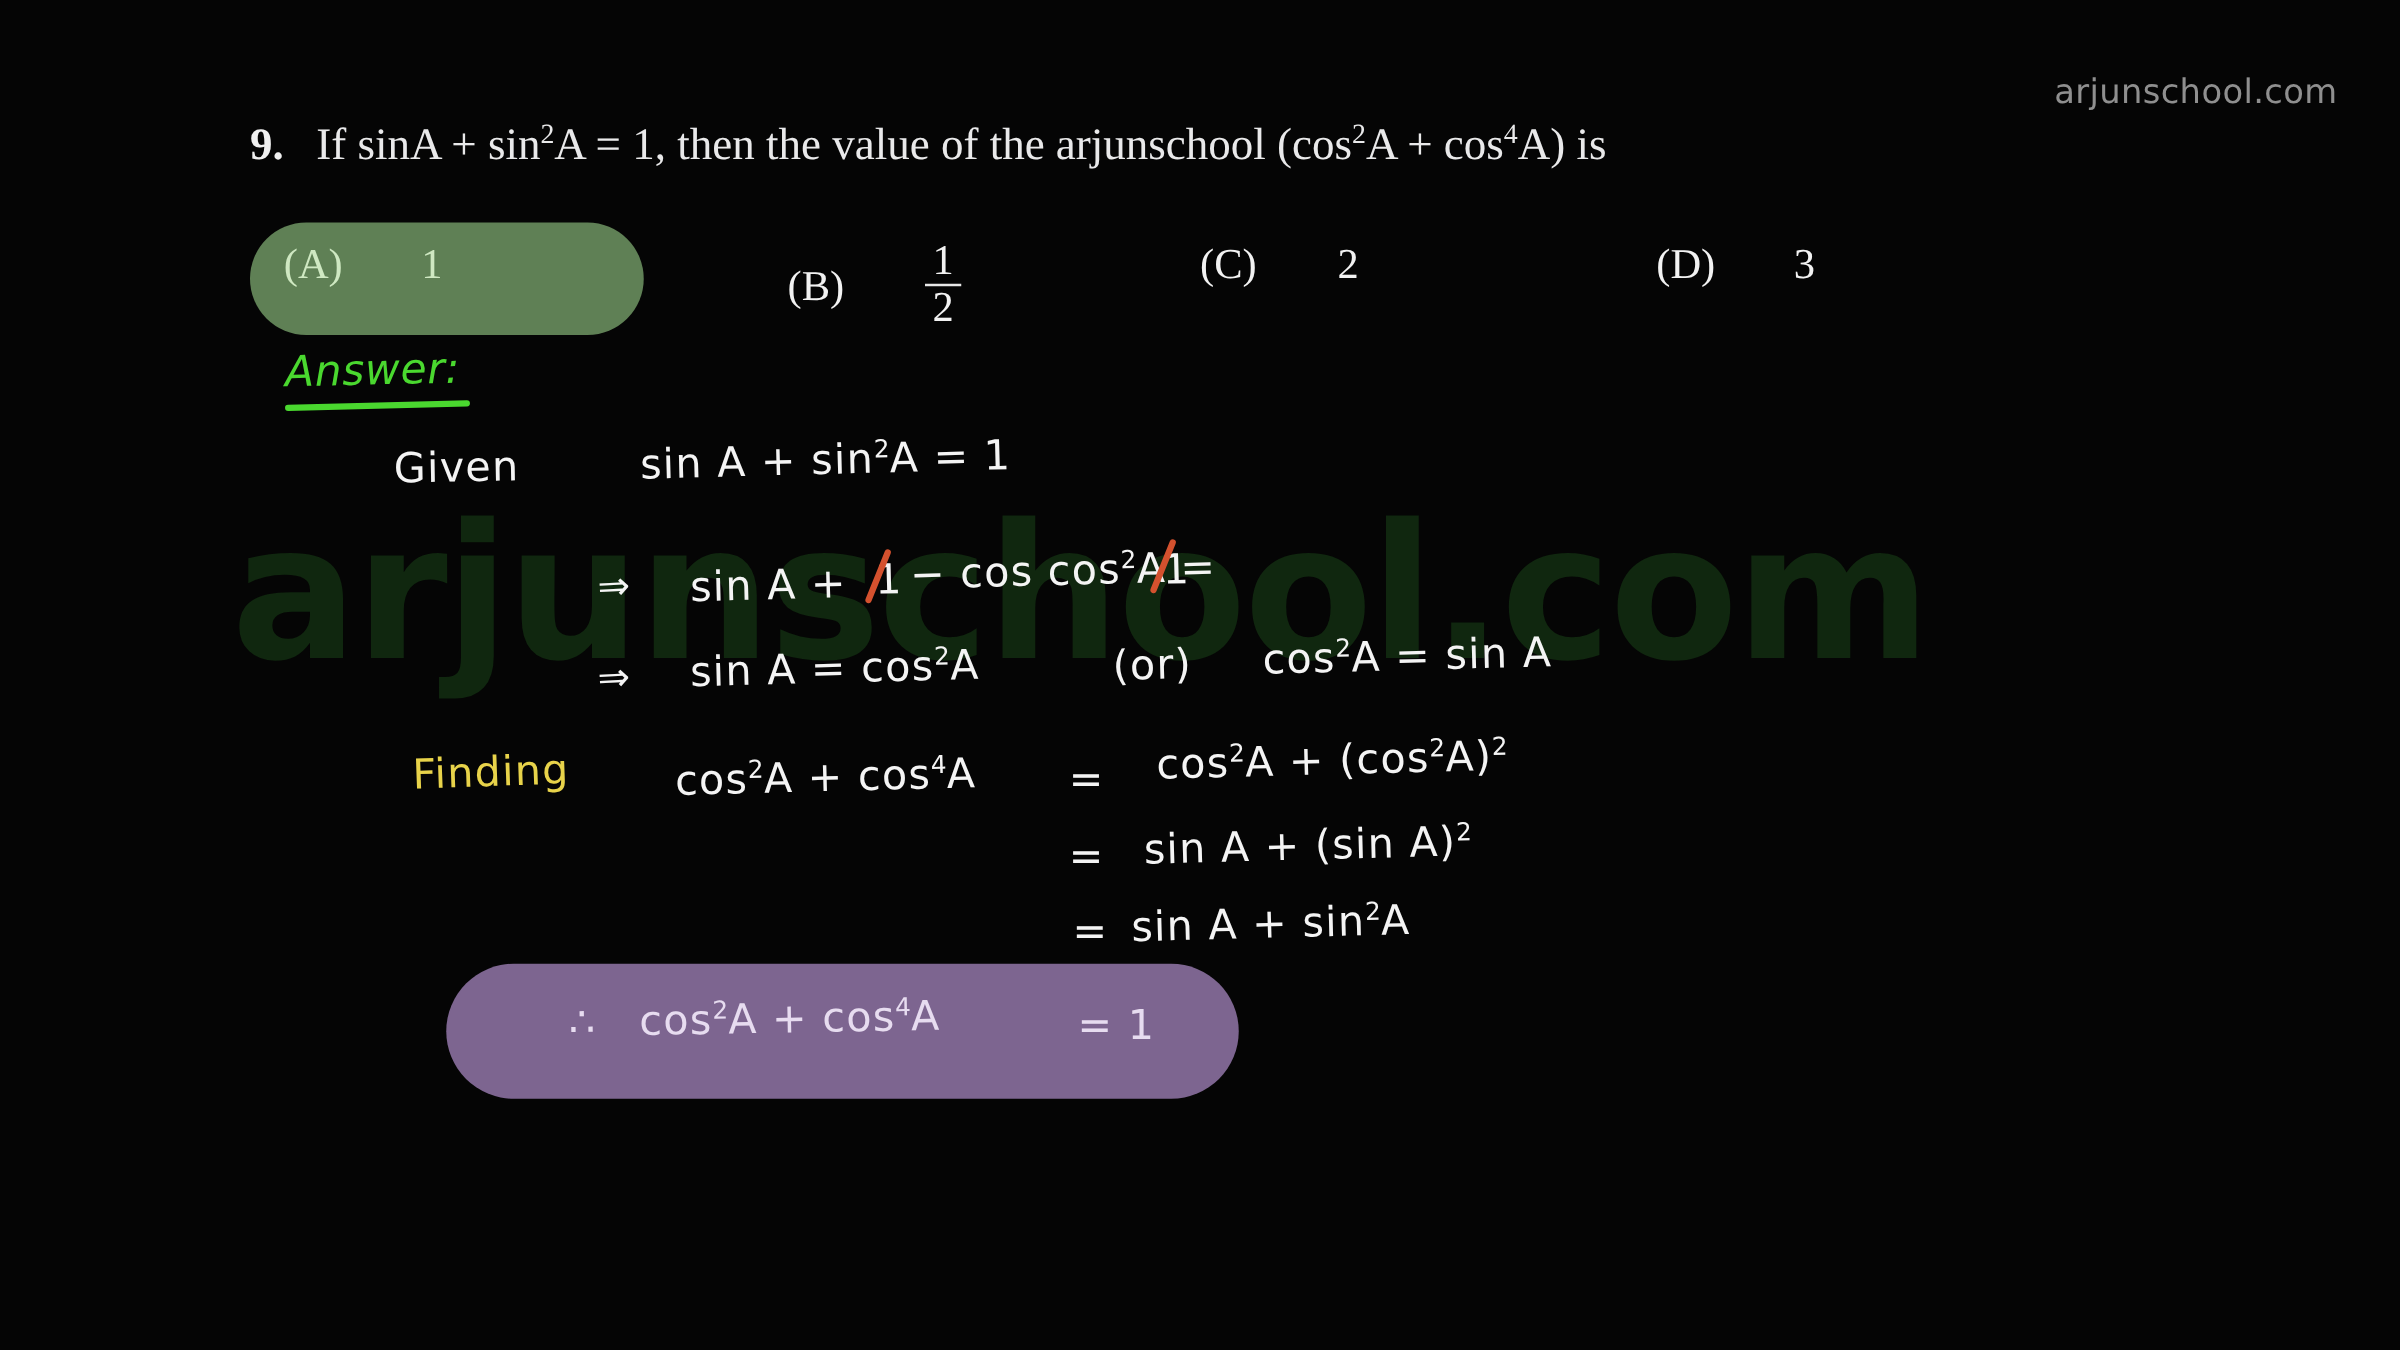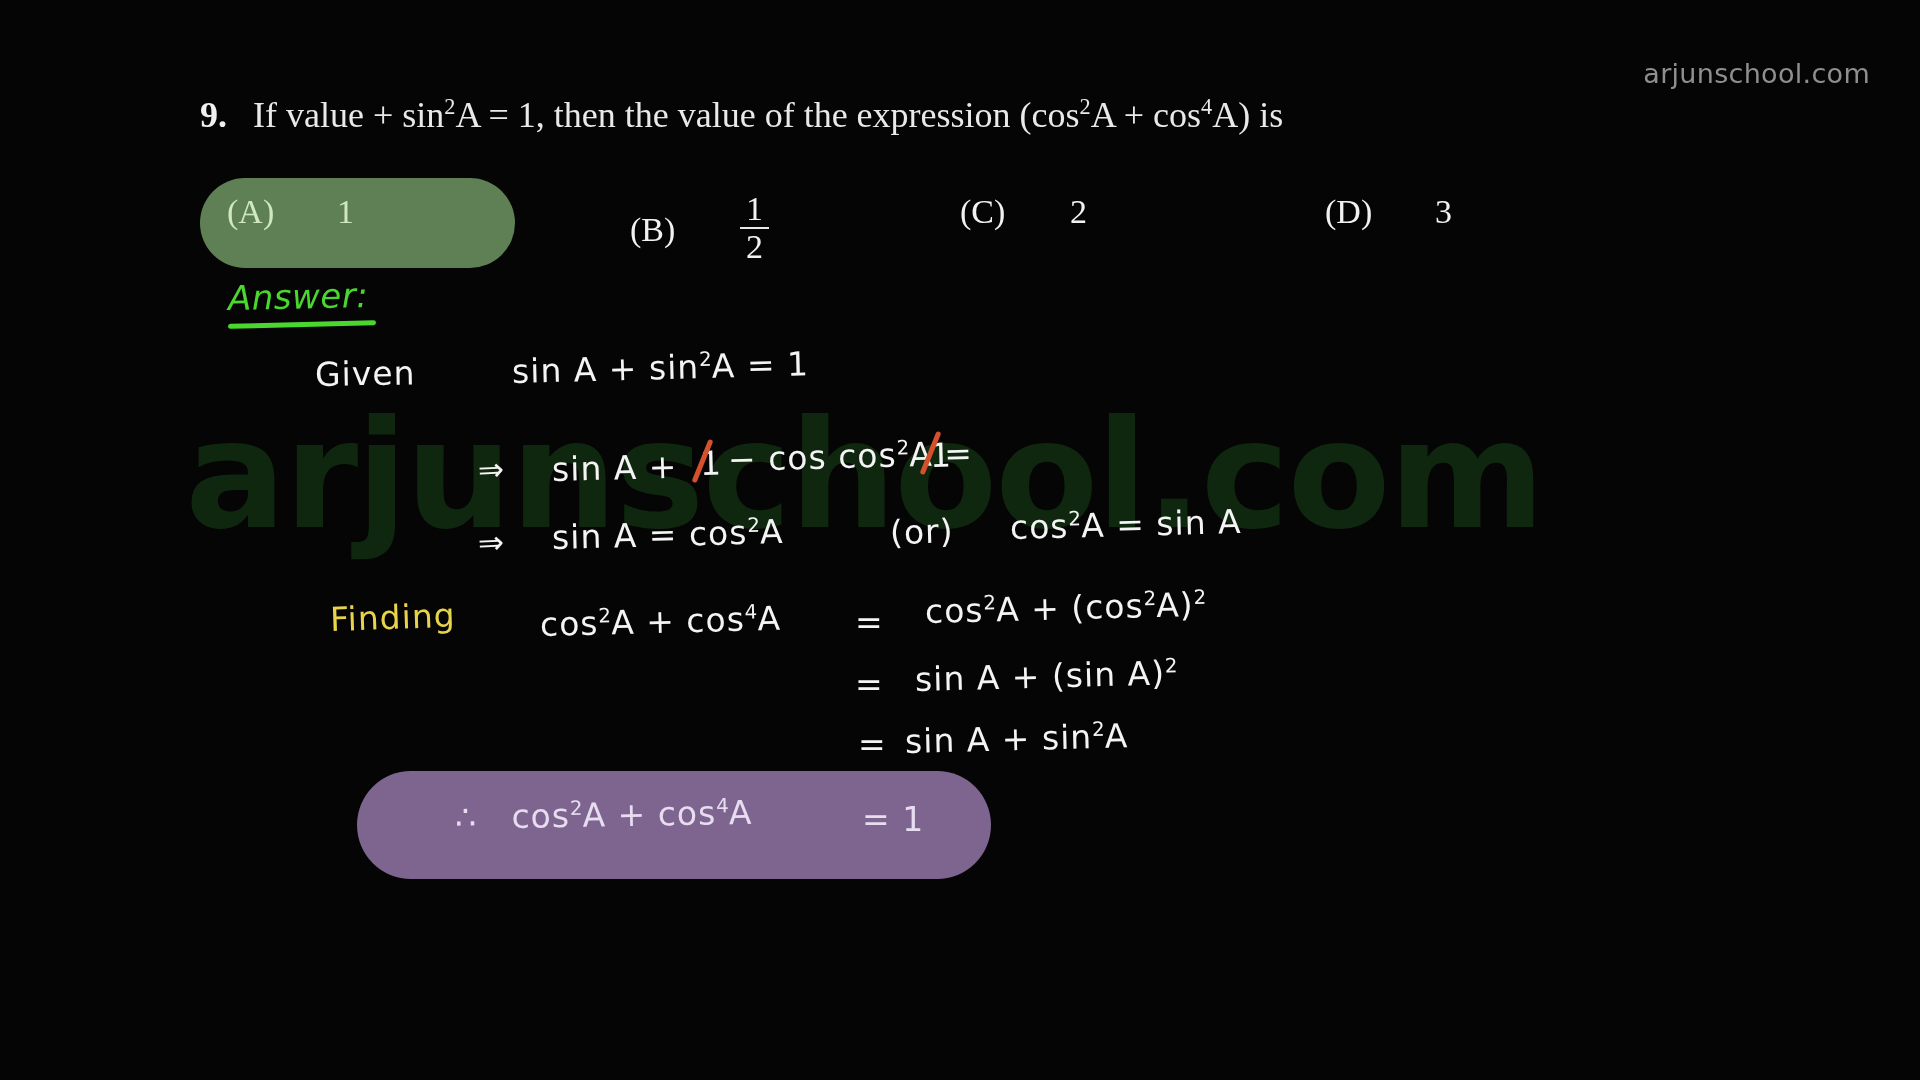--- a/index.html
+++ b/index.html
@@ -196,21 +196,21 @@
 </head>
 <body>
 
 <div id="stage">
 
   <div id="watermark-big">arjunschool.com</div>
   <div id="watermark-corner">arjunschool.com</div>
 
   <div id="question-row">
     <span id="question-number">9.</span>
-    <span id="question-text"><span>If value + sin</span><sup>2</sup><span>A = 1, then the value of the expression (cos</span><sup>2</sup><span>A + cos</span><sup>4</sup><span>A) is</span></span>
+    <span id="question-text"><span>If sinA + sin</span><sup>2</sup><span>A = 1, then the value of the arjunschool (cos</span><sup>2</sup><span>A + cos</span><sup>4</sup><span>A) is</span></span>
   </div>
 
   <div id="highlight-pill"></div>
 
   <div id="options-row">
 
     <div class="option correct" id="opt-a">
       <span class="opt-label">(A)</span>
       <span class="opt-value">1</span>
     </div>

